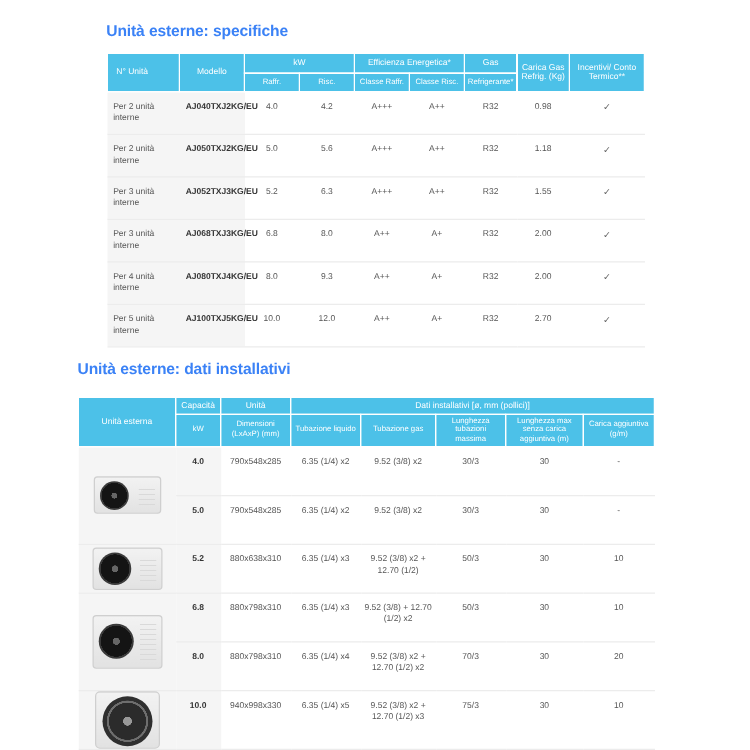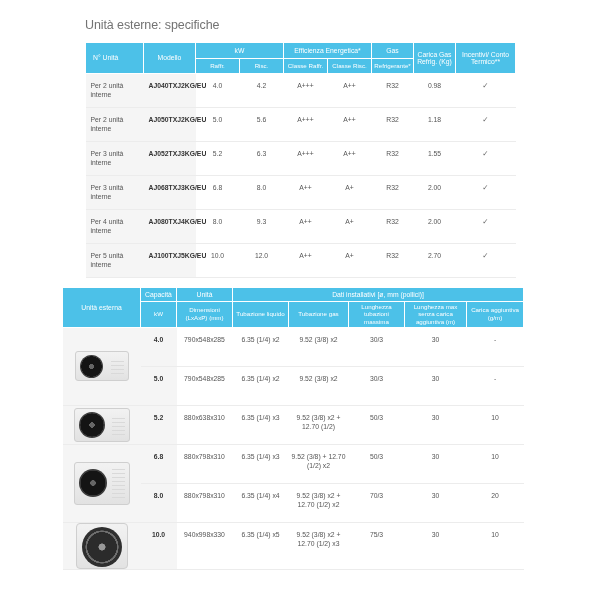--- a/index.html
+++ b/index.html
@@ -3,21 +3,21 @@
 <meta charset="utf-8">
 <style>
   * { margin:0; padding:0; box-sizing:border-box; }
   html,body { width:600px; height:600px; background:#fff; overflow:hidden; }
   body { font-family:"Liberation Sans", sans-serif; position:relative; }
 
   .sec { position:absolute; }
   .sec1 { left:85px; top:18px; width:430px; }
   .sec2 { left:62px; top:288px; width:461px; }
 
-  .title { font-size:12.5px; font-weight:400; color:#737373; letter-spacing:-0.1px; }
+  .title { font-size:12.5px; font-weight:700; color:#3b82f6; letter-spacing:-0.1px; }
   .sec1 .title { margin-bottom:11px; }
   .sec2 .title { margin-bottom:16px; }
 
   table { border-collapse:collapse; table-layout:fixed; width:100%; }
 
   thead th {
     background:#4cc1e8; color:#fff; font-weight:400; text-align:center;
     vertical-align:middle; border:1px solid #fff; border-top:none;
     padding:1px 2px; overflow:hidden;
   }
@@ -162,20 +162,21 @@
     <td>A+</td>
     <td>R32</td>
     <td>2.70</td>
     <td class="check">✓</td>
   </tr>
 </tbody>
   </table>
 </div>
 
 <div class="sec sec2">
+  <h2 class="title">Unità esterne: dati installativi</h2>
   <table class="t2">
     <colgroup>
       <col style="width:78px">
         <col style="width:36px">
         <col style="width:56px">
         <col style="width:56px">
       <col style="width:60px">
         <col style="width:56px">
         <col style="width:62px">
         <col style="width:57px">

